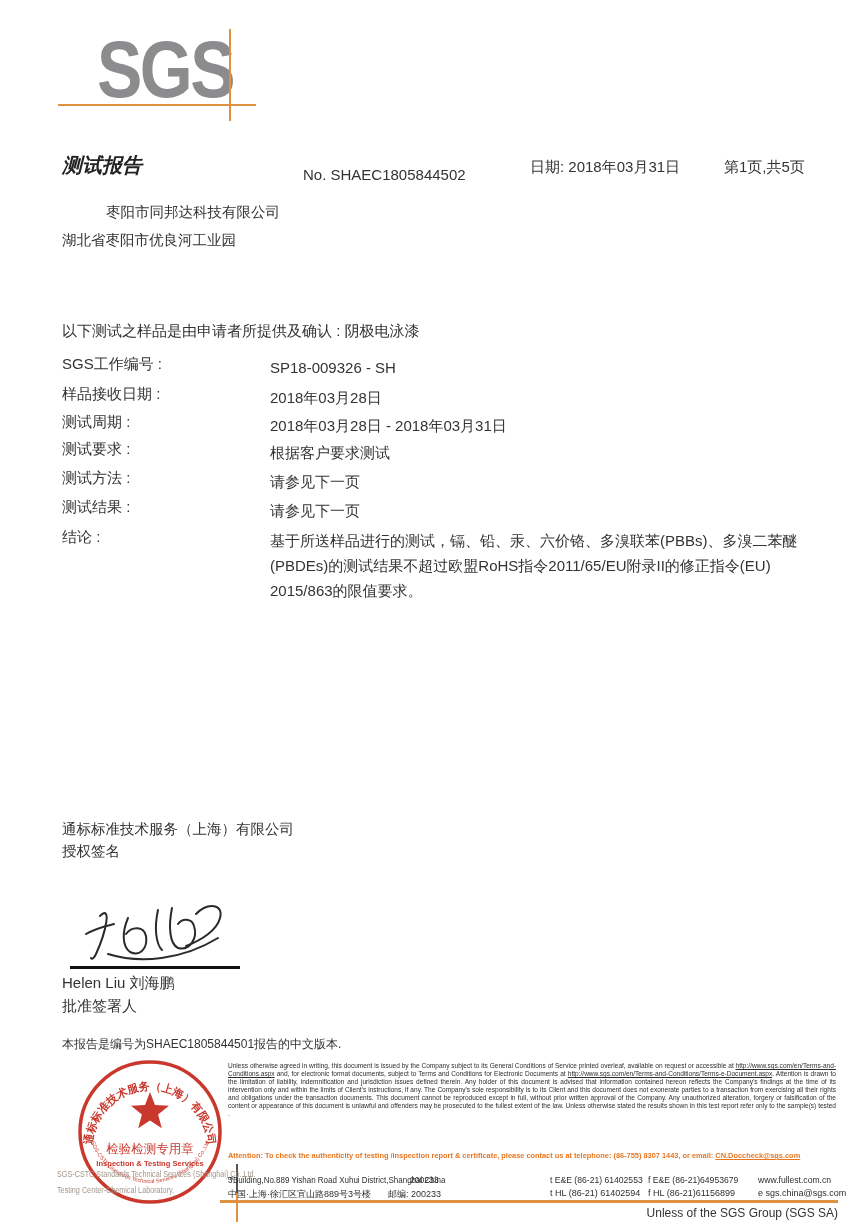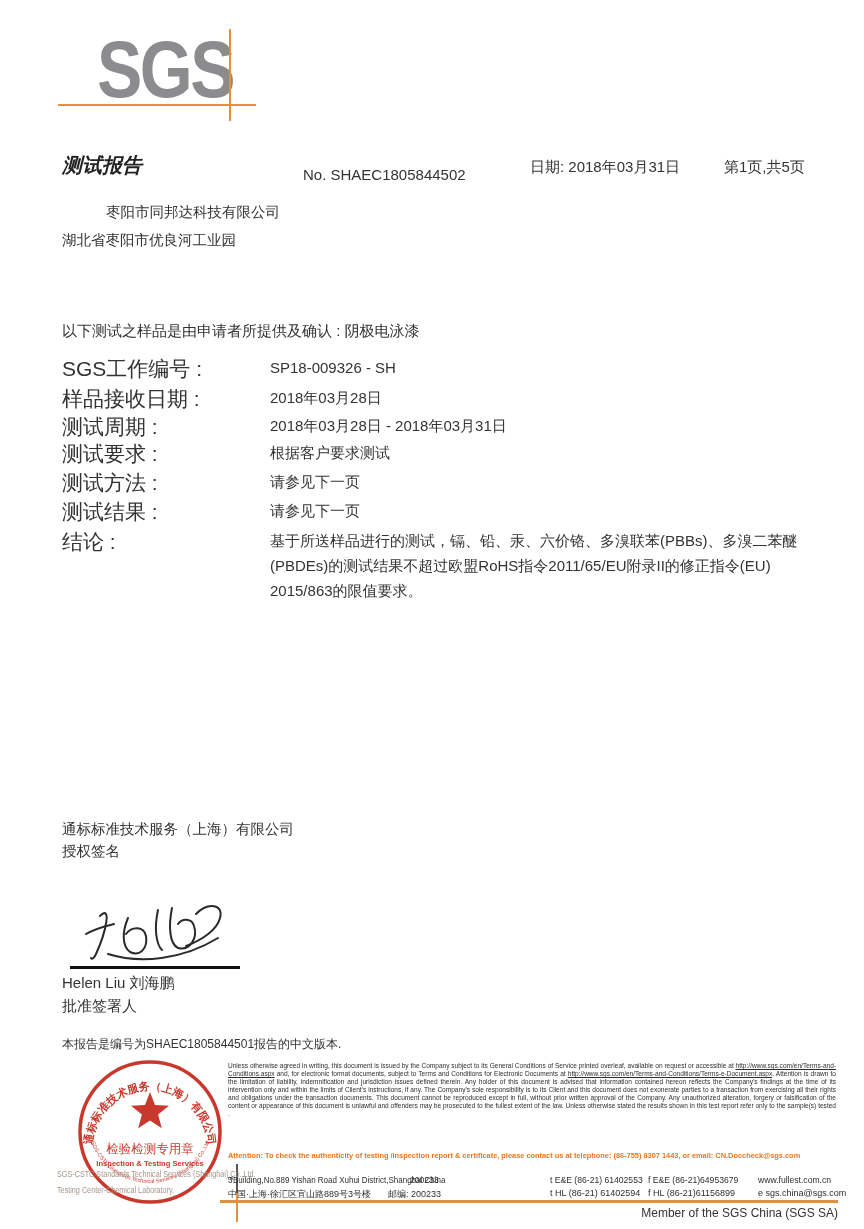--- a/index.html
+++ b/index.html
@@ -25,41 +25,41 @@
   .report-no   { position:absolute; left:303px; top:158px; font-size:15px; color:#333;margin-top:8px; }
   .report-date { position:absolute; left:530px; top:158px; font-size:15px; color:#333; }
   .report-page { position:absolute; left:724px; top:158px; font-size:15px; color:#333; }
 
   .applicant-name { position:absolute; left:62px; top:203px; font-size:14.5px; color:#333;margin-left:44px; }
   .applicant-addr { position:absolute; left:62px; top:231px; font-size:14.5px; color:#333; }
 
   .intro { position:absolute; left:62px; top:322px; font-size:15px; color:#333; }
 
   .field-row { position:absolute; left:0; width:864px; }
-  .field-label { position:absolute; left:62px; font-size:21px; color:#333; white-space:nowrap; }
+  .field-label { position:absolute; left:62px; font-size:15px; color:#333; white-space:nowrap; }
   .field-value { position:absolute; left:270px; font-size:15px; color:#333; width:555px; line-height:25px; }
 
   
   .sig-company { position:absolute; left:62px; top:820px; font-size:14.5px; color:#333; }
   .sig-auth    { position:absolute; left:62px; top:842px; font-size:14.5px; color:#333; }
   .sig-svg     { position:absolute; left:78px; top:888px; }
   .sig-line    { position:absolute; left:70px; top:966px; width:170px; height:3px; background:#111; }
   .sig-name    { position:absolute; left:62px; top:974px; font-size:15px; color:#333; }
   .sig-role    { position:absolute; left:62px; top:997px; font-size:15px; color:#333; }
 
   .cn-note { position:absolute; left:62px; top:1036px; font-size:12px; color:#333; }
 
   
   .stamp-svg { position:absolute; left:74px; top:1056px; opacity:0.92; }
   .lab-lines { position:absolute; left:57px; top:1166px; font-size:8.5px; color:#a3958a; line-height:1.9; transform:scaleX(0.85); transform-origin:left top; white-space:nowrap; z-index:3; }
 
   .legal { position:absolute; left:228px; top:1062px; width:608px; font-size:6.55px; line-height:8.05px; text-align:justify; color:#2e2e2e; }
   .legal .lnk { text-decoration:underline; color:#2e2e2e; }
   .attention { position:absolute; left:228px; top:1152px; width:608px; font-size:7.4px; line-height:8.6px; font-weight:bold; color:#e87722; }
-  .attention .lnk { color:#e87722; }
+  .attention .lnk { text-decoration:underline; color:#e87722; }
 
   .addr-line1 { position:absolute; left:228px; top:1175px; width:612px; height:12px; font-size:8.6px; color:#2e2e2e; }
   .addr-line2 { position:absolute; left:228px; top:1188px; width:612px; height:12px; font-size:9px;  color:#2e2e2e; }
   .addr-line1 span, .addr-line2 span { position:absolute; white-space:nowrap; }
   .c0 { left:0; }   .c1 { left:182px; } .c1b { left:160px; }
   .c2 { left:322px; } .c3 { left:420px; } .c4 { left:530px; }
 
   .addr-sep    { position:absolute; left:236px; top:1164px; width:1.5px; height:36px; background:#555; }
   .orange-rule { position:absolute; left:220px; top:1200px; width:618px; height:2.5px; background:#e0913f; }
   .cross-v     { position:absolute; left:236px; top:1193px; width:1.5px; height:29px; background:#e0913f; }
@@ -175,13 +175,13 @@
   <span class="c0">中国·上海·徐汇区宜山路889号3号楼</span>
   <span class="c1b">邮编: 200233</span>
   <span class="c2">t HL (86-21) 61402594</span>
   <span class="c3">f HL (86-21)61156899</span>
   <span class="c4">e  sgs.china@sgs.com</span>
 </div>
 
 <div class="orange-rule"></div>
 <div class="cross-v"></div>
 
-<div class="member">Member of the SGS China (SGS SA)</div>
+<div class="member">Unless of the SGS Group (SGS SA)</div>
 
 </body></html>

